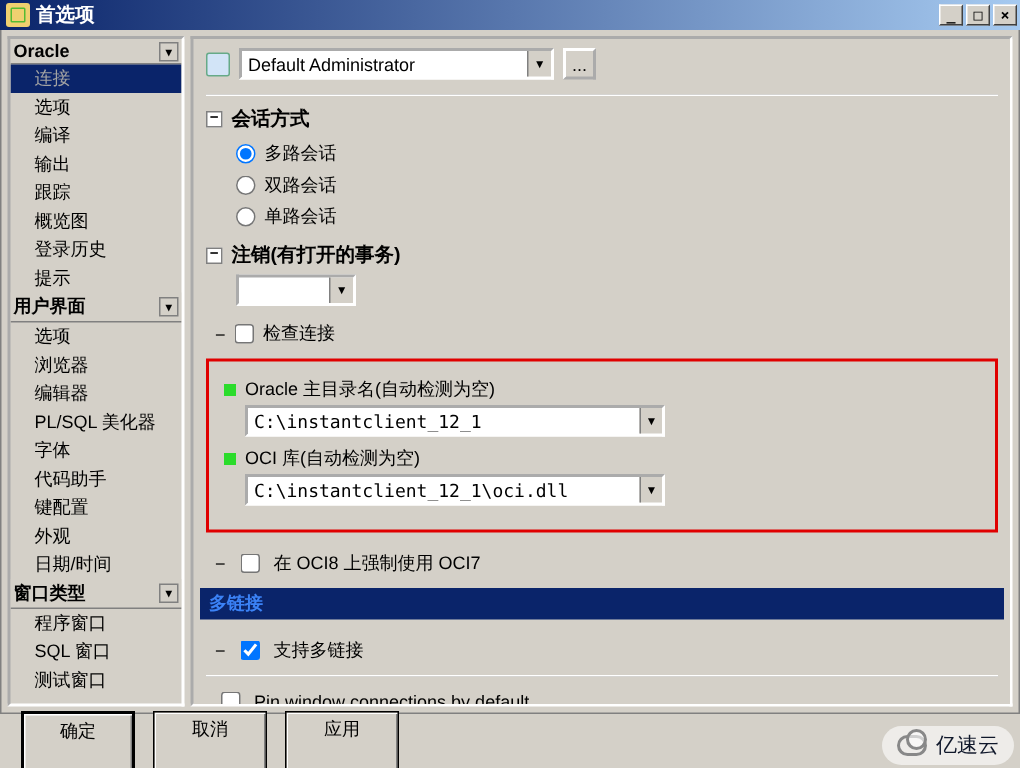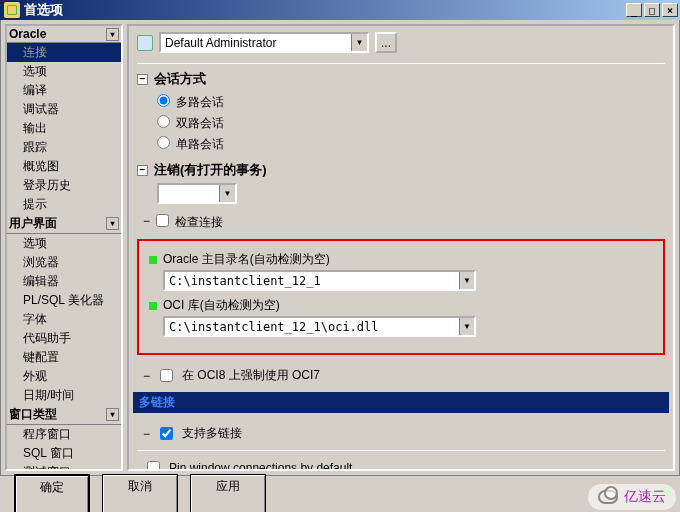--- a/index.html
+++ b/index.html
@@ -95,35 +95,35 @@
 .subheader {
   display:flex;align-items:center;
   font-weight:bold; font-size:13px;
   margin:6px 0 4px 0;
 }
 .subheader .minus {
   width:11px;height:11px;border:1px solid #808080;background:#fff;
   display:flex;align-items:center;justify-content:center;font-size:10px;line-height:8px;
   margin-right:6px;
 }
-.radio-row, .check-row { display:flex;align-items:flex-start;gap:6px;padding:2px 0 2px 20px;}
+.radio-row, .check-row { display:flex;align-items:center;gap:6px;padding:2px 0 2px 20px;}
 .radio-row input, .check-row input { margin:0; }
 .dropdown-empty {
   width:80px;height:21px;border:2px inset #fff;background:#fff;display:inline-flex;align-items:center;margin-left:20px;
 }
 .dropdown-empty .drop{width:16px;height:100%;margin-left:auto;background:#d4d0c8;border-left:1px solid #808080;display:flex;align-items:center;justify-content:center;font-size:8px;}
 .redbox {
   border:2px solid #e00000;
   padding:8px 10px 10px 10px;
   margin:6px 0 8px 0;
 }
 .field-label { display:flex;align-items:center;gap:6px;margin:2px 0;}
 .green-sq { width:8px;height:8px;background:#2bdc2b; }
 .text-input {
-  width:313px;height:21px;border:2px inset #fff;background:#fff;display:flex;align-items:center;margin-top:2px;margin-bottom:6px;margin-left:14px;
+  width:280px;height:21px;border:2px inset #fff;background:#fff;display:flex;align-items:center;margin-top:2px;margin-bottom:6px;margin-left:14px;
 }
 .text-input input{border:none;outline:none;width:100%;font-size:12px;font-family:monospace;padding:0 4px;}
 .text-input .drop{width:16px;height:100%;background:#d4d0c8;border-left:1px solid #808080;display:flex;align-items:center;justify-content:center;font-size:8px;}
 .section-bar {
   background:#0a246a;color:#3b82f6;font-weight:bold;
   padding:2px 6px;margin:4px -4px 8px -4px;
 }
 .check-row2 { display:flex;align-items:center;gap:6px;padding:3px 0 3px 6px;}
 .hr{height:1px;background:#808080;border-bottom:1px solid #fff;margin:4px 0;}
 
@@ -133,21 +133,21 @@
 }
 .btn {
   min-width:76px; height:41px;
   border:1px solid #000; background:#d4d0c8;
   box-shadow: inset 1px 1px 0 #fff, inset -1px -1px 0 #808080;
   text-align:center; line-height:22px; cursor:pointer;
 }
 .btn.default { border:2px solid #000; }
 .watermark {
   position:absolute; right:4px; bottom:2px;
-  font-size:14px; color:#a21caf; background:rgba(255,255,255,0.6);
+  font-size:14px; color:#0f172a; background:rgba(255,255,255,0.6);
   padding:4px 10px; border-radius:14px; display:flex;align-items:center;gap:6px;
 }
 .watermark .cloud{width:20px;height:14px;border:2px solid #888;border-radius:10px;position:relative;}
 .watermark .cloud::before{content:"";position:absolute;width:10px;height:10px;border:2px solid #888;border-radius:50%;top:-6px;left:4px;background:rgba(255,255,255,0.6);}
 
 ::-webkit-scrollbar { width:16px;height:16px; }
 ::-webkit-scrollbar-track { background:#e0e0e0; }
 ::-webkit-scrollbar-thumb { background:#d4d0c8;border:1px solid #808080;box-shadow:inset 1px 1px 0 #fff; }
 ::-webkit-scrollbar-button { background:#d4d0c8;border:1px solid #808080;box-shadow:inset 1px 1px 0 #fff;height:16px; }
 </style>
@@ -166,21 +166,20 @@
 <div class="content">
 
   <div class="tree">
     <div class="tree-header">
       <span>Oracle</span>
       <span class="toggle">▾</span>
     </div>
     <div class="tree-item selected">连接</div>
     <div class="tree-item">选项</div>
     <div class="tree-item">编译</div>
-    <div class="tree-item">调试器</div>
     <div class="tree-item">输出</div>
     <div class="tree-item">跟踪</div>
     <div class="tree-item">概览图</div>
     <div class="tree-item">登录历史</div>
     <div class="tree-item">提示</div>
 
     <div class="tree-header">
       <span>用户界面</span>
       <span class="toggle">▾</span>
     </div>

